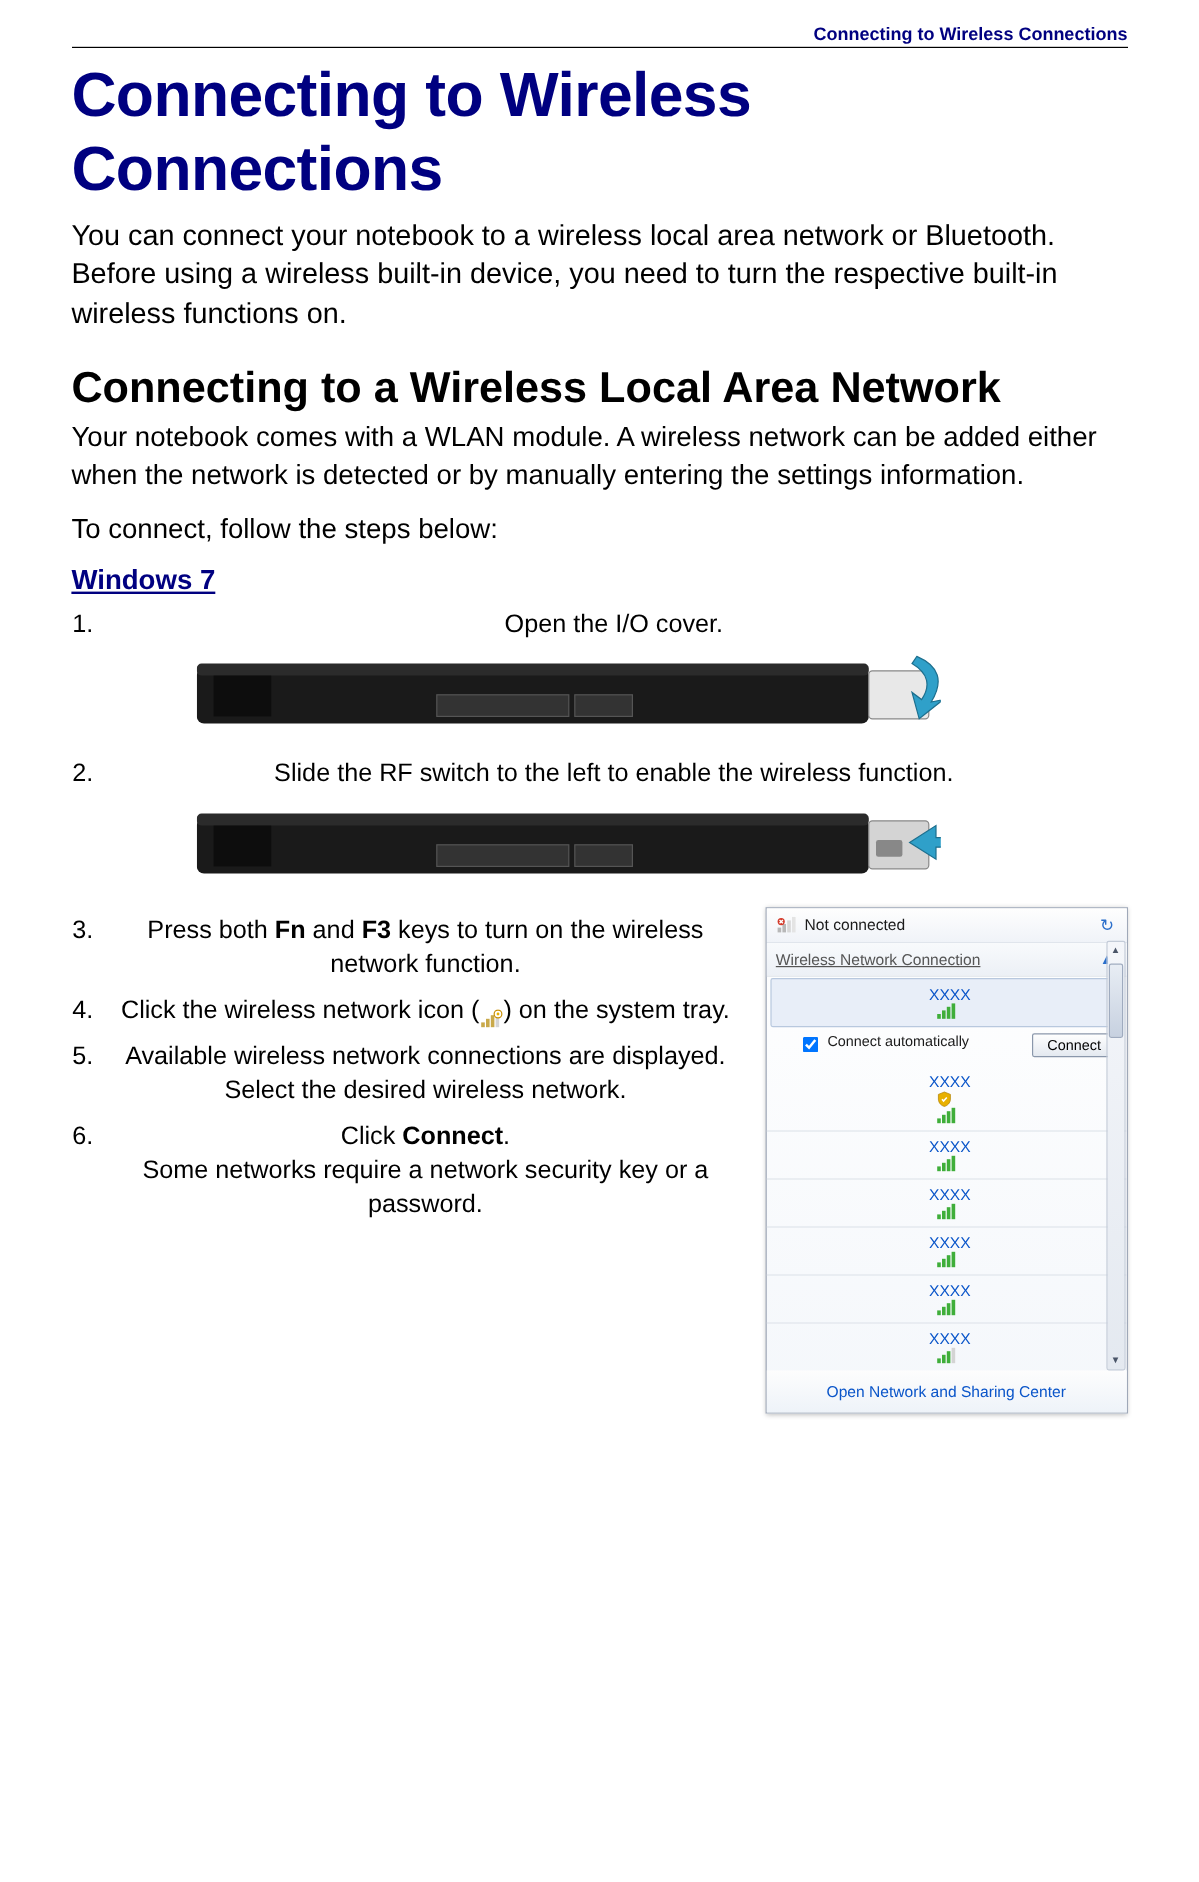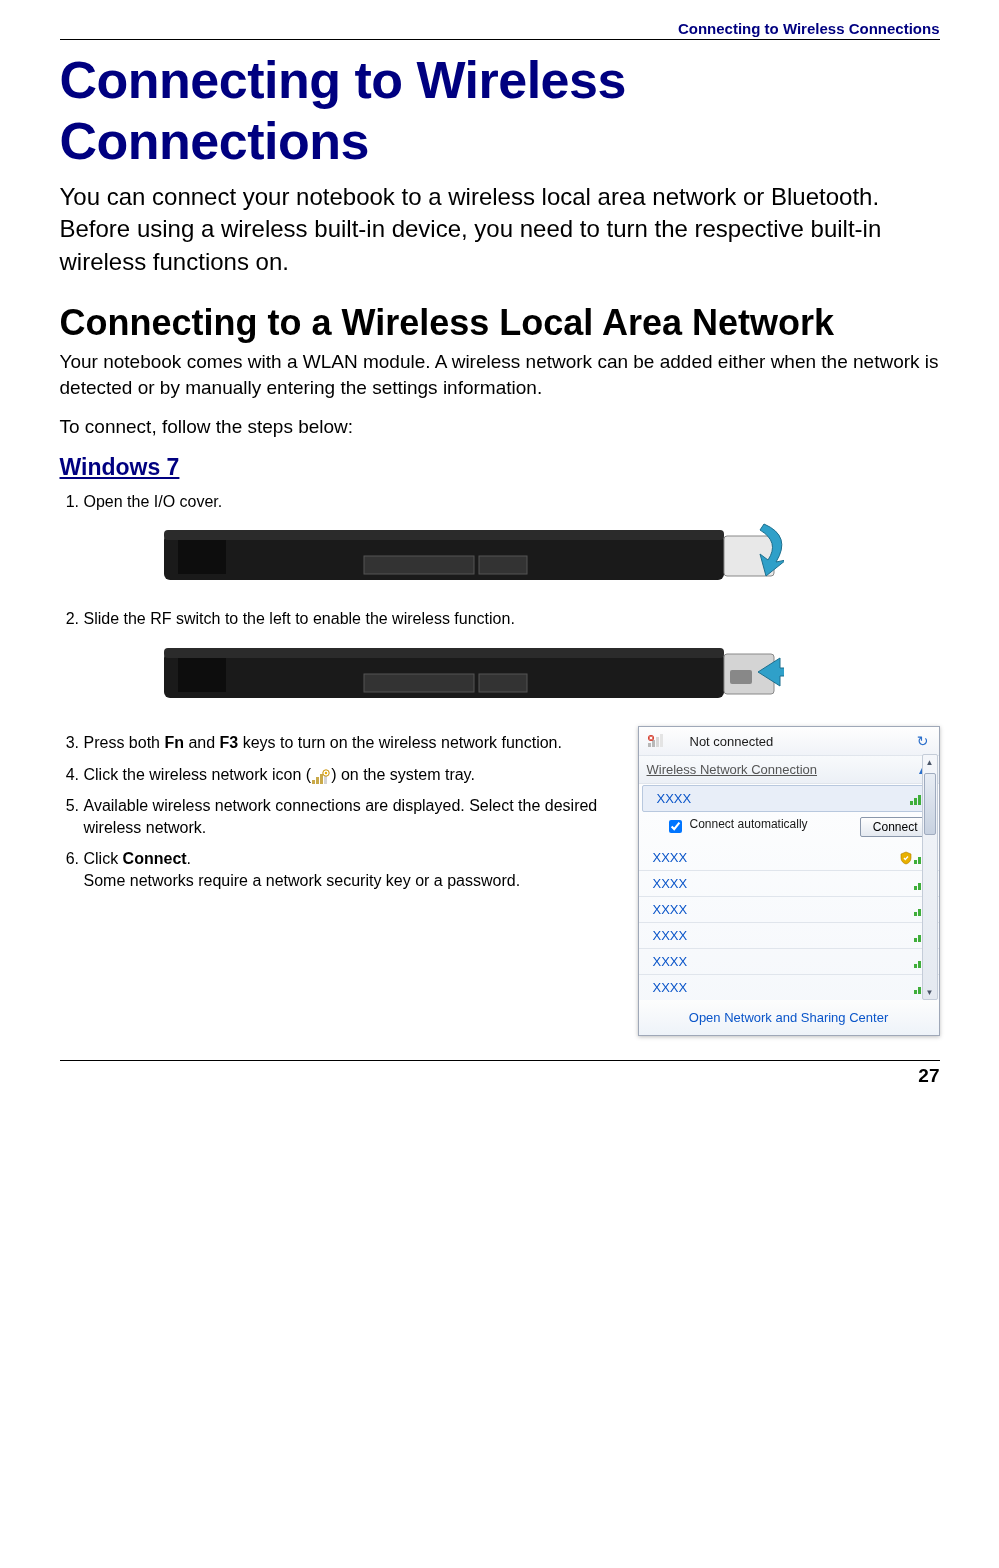--- a/index.html
+++ b/index.html
@@ -37,35 +37,36 @@
     color: #000;
   }
   h2.section-title {
     color: #000;
     font-size: 36px;
     font-weight: bold;
     margin: 14px 0 4px 0;
     line-height: 1.25;
   }
   .section-p {
-    font-size: 19px;
+    font-size: 23px;
     line-height: 1.35;
     margin: 4px 0 14px 0;
   }
   .os-heading {
     color: #000080;
     font-size: 23px;
     font-weight: bold;
     text-decoration: underline;
     margin: 14px 0 10px 0;
   }
   ol.steps {
-    font-size: 16px;
+    font-size: 21px;
     padding-left: 24px;
     margin: 6px 0;
+    text-align: center;
   }
   ol.steps li {
     margin-bottom: 10px;
     line-height: 1.35;
   }
   .bold { font-weight: bold; }
   .laptop-illustration {
     width: 620px;
     height: 82px;
     margin: 4px 0 8px 80px;
@@ -85,23 +86,23 @@
     font-size: 13px;
     color: #1a1a1a;
     box-shadow: 0 1px 4px rgba(0,0,0,0.25);
   }
   .np-row {
     display: flex;
     align-items: center;
     padding: 6px 8px;
     border-bottom: 1px solid #e0e5ec;
   }
-  .np-row.header-row { background: linear-gradient(#fefefe,#f0f3f8); gap: 19px; }
+  .np-row.header-row { background: linear-gradient(#fefefe,#f0f3f8); }
   .np-row.section-row { background: linear-gradient(#f8fafc,#ecf0f6); color: #555; }
-  .np-row.item-row { color: #0a55c9; padding: 5px 8px; }
+  .np-row.item-row { color: #0a55c9; padding: 5px 8px; flex-direction: column; }
   .np-row.item-row.selected { background: #e8eef8; border: 1px solid #b8c8de; margin: 1px 3px; border-radius: 2px; }
   .np-row .label { flex: 1 1 auto; margin-left: 6px; }
   .np-footer {
     text-align: center;
     padding: 10px 0;
     color: #0a55c9;
     font-size: 13px;
     background: linear-gradient(#fdfdfd,#eef3f9);
   }
   .signal-icon { width: 18px; height: 14px; display: inline-block; }
@@ -315,14 +316,13 @@
         <div class="np-footer">Open Network and Sharing Center</div>
       </div>
       <div class="scrollbar-mock">
         <div class="scroll-arrow up">▲</div>
         <div class="scroll-thumb"></div>
         <div class="scroll-arrow down">▼</div>
       </div>
     </div>
   </div>
 
-  <div class="page-footer">27</div>
 </div>
 
 </body></html>

